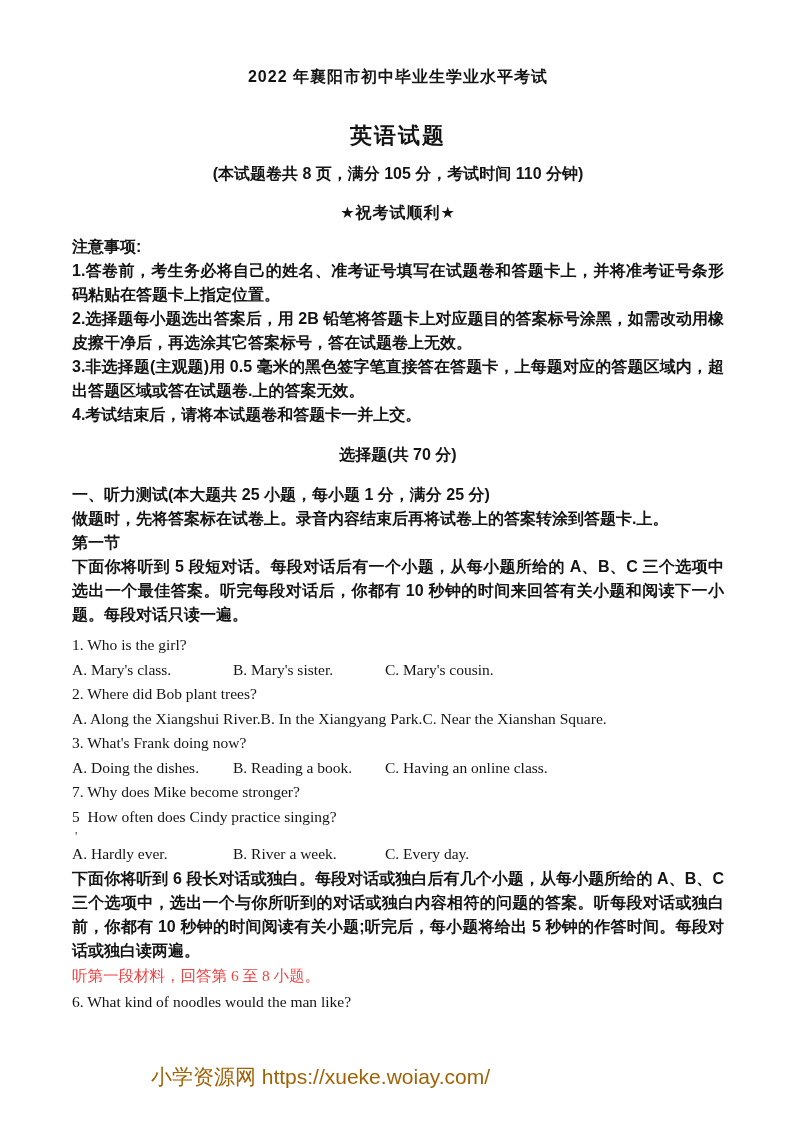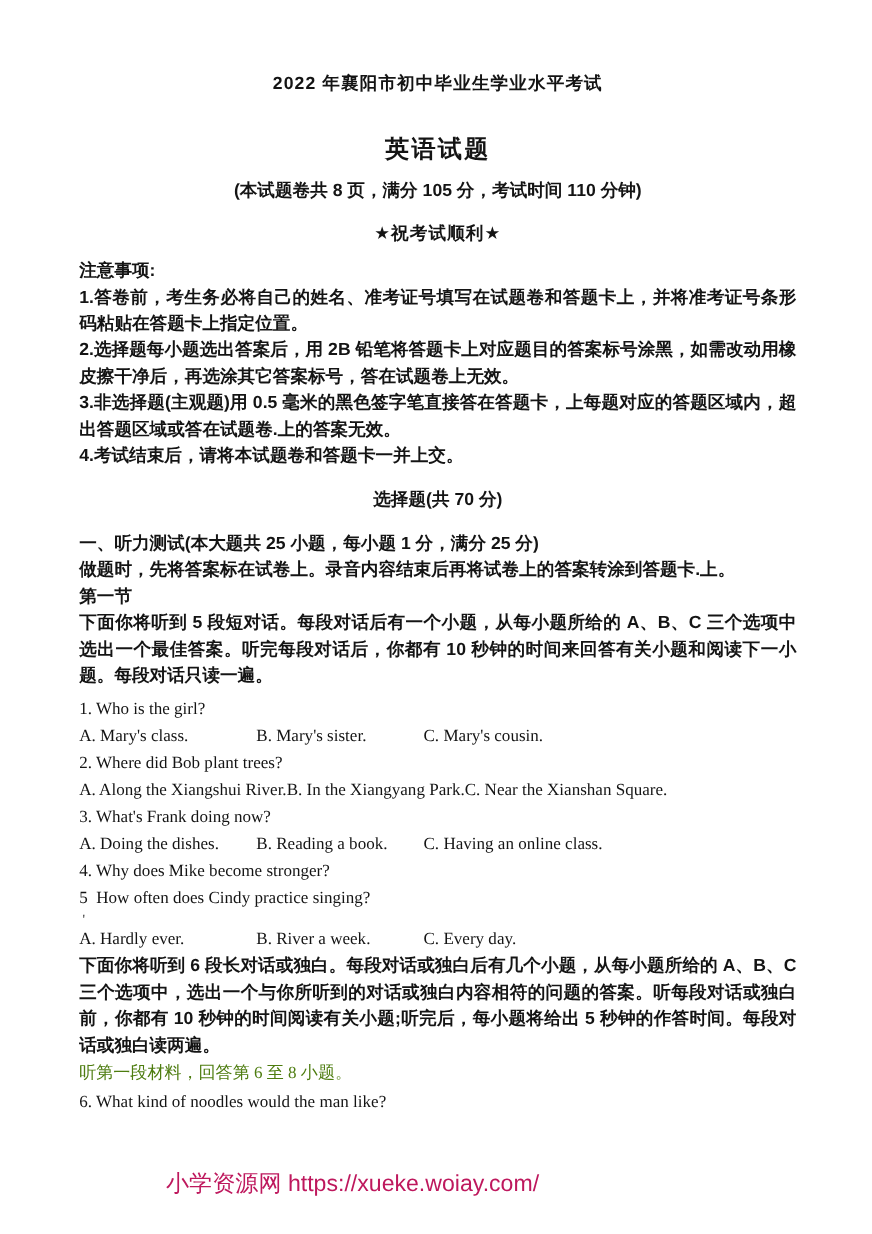--- a/index.html
+++ b/index.html
@@ -19,27 +19,27 @@
   .zh-para{font-size:16px;line-height:24px;text-align:justify;margin:0;}
   .sec-center{font-size:16px;line-height:24px;margin:16px;}
   .en{font-size:15.5px;line-height:24.5px;white-space:pre-wrap;}
   .q-opts{
     display:grid;
     grid-template-columns:minmax(161px,max-content) minmax(152px,max-content) max-content;
     font-size:15.5px;line-height:24.5px;
   }
   .stray{font-size:13px;line-height:13px;color:#333;padding-left:3px;}
   .material-note{
-    font-size:15.5px;line-height:24px;color:#4d7c0f;font-weight:400;
+    font-size:15.5px;line-height:24px;color:#ef4444;font-weight:400;
     font-family:"Liberation Serif","DejaVu Serif",serif;margin-top:1px;
   }
   .q6{margin-top:2px;}
   .footer-watermark{
     position:absolute;left:0;top:1064px;width:641px;text-align:center;
-    color:#be185d;font-size:21px;line-height:26px;
+    color:#a16207;font-size:21px;line-height:26px;
     font-family:"Liberation Sans","DejaVu Sans",sans-serif;font-weight:400;
   }
 </style>
 </head>
 <body>
 
 <div class="page">
   <div class="content">
 
     <div class="doc-title zh center">2022 年襄阳市初中毕业生学业水平考试</div>
@@ -80,21 +80,21 @@
     <div>
       <div class="en">3. What's Frank doing now?</div>
       <div class="q-opts">
         <span>A. Doing the dishes.</span>
         <span>B. Reading a book.</span>
         <span>C. Having an online class.</span>
       </div>
     </div>
 
     <div>
-      <div class="en">4. Why does Mike become stronger?</div>
+      <div class="en">7. Why does Mike become stronger?</div>
     </div>
 
     <div>
       <div class="en">5&nbsp; How often does Cindy practice singing?</div>
       <div class="stray">'</div>
       <div class="q-opts">
         <span>A. Hardly ever.</span>
         <span>B. River a week.</span>
         <span>C. Every day.</span>
       </div>

